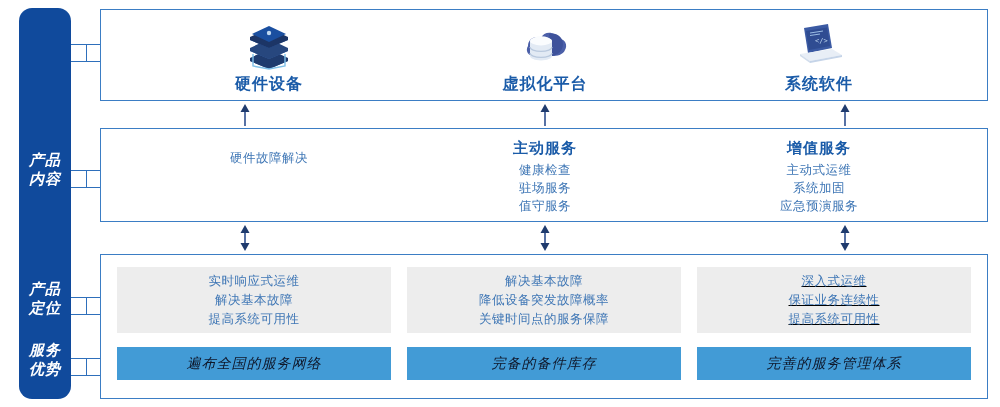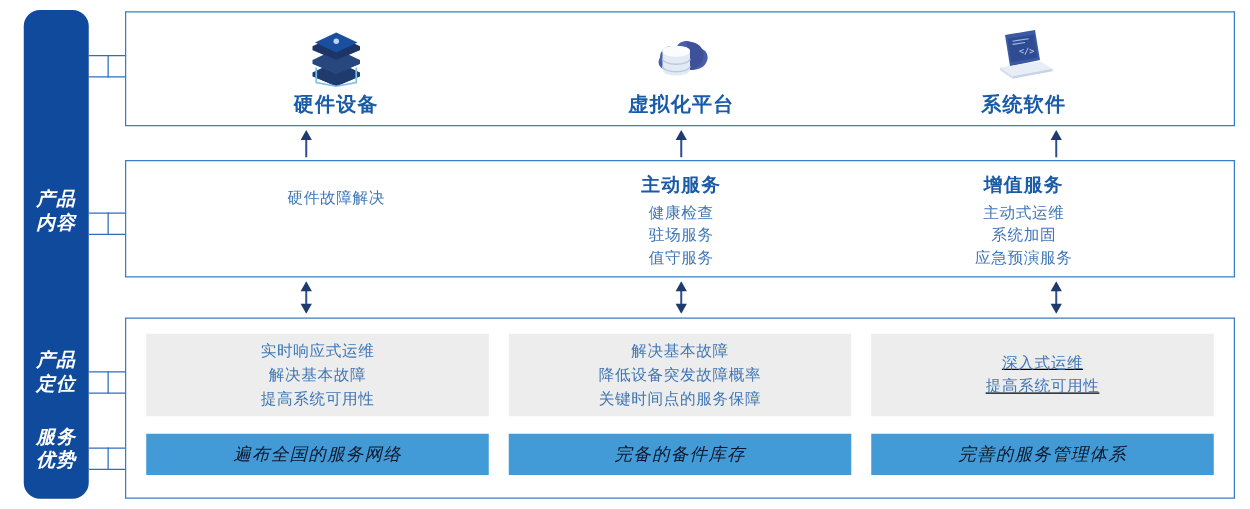--- a/index.html
+++ b/index.html
@@ -314,20 +314,21 @@
     </div>
 
     <div class="gray-card" style="left:306px; width:274px;">
       <div class="gray-line">解决基本故障</div>
       <div class="gray-line">降低设备突发故障概率</div>
       <div class="gray-line">关键时间点的服务保障</div>
     </div>
 
     <div class="gray-card" style="left:596px; width:274px;text-decoration:underline;">
       <div class="gray-line">深入式运维</div>
+      <div class="gray-line">保证业务连续性</div>
       <div class="gray-line">提高系统可用性</div>
     </div>
 
     <div class="blue-bar" style="left:16px; width:274px;">
       <span>遍布全国的服务网络</span>
     </div>
     <div class="blue-bar" style="left:306px; width:274px;">
       <span>完备的备件库存</span>
     </div>
     <div class="blue-bar" style="left:596px; width:274px;">

